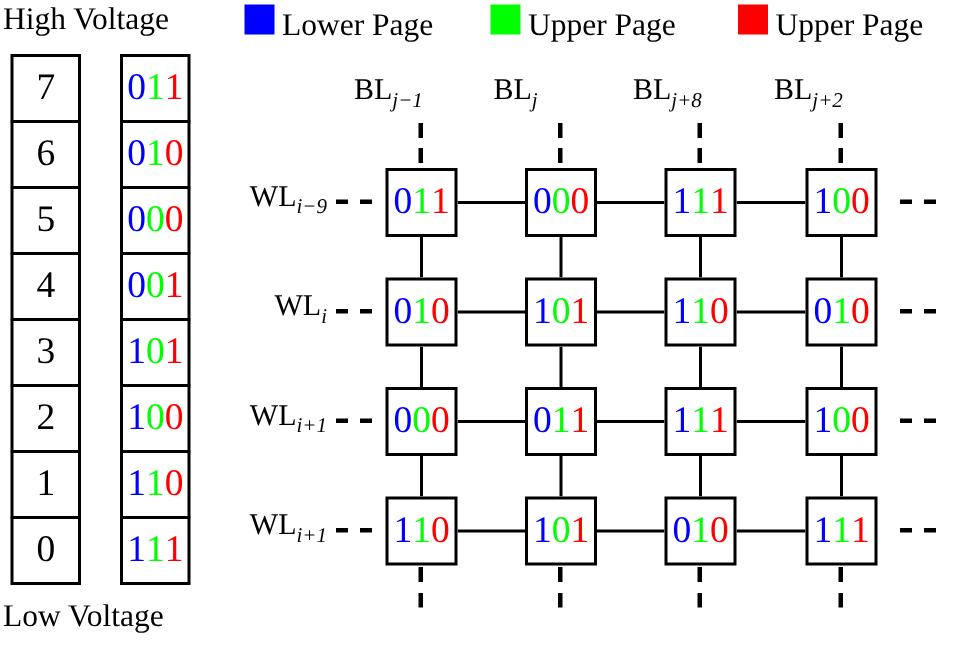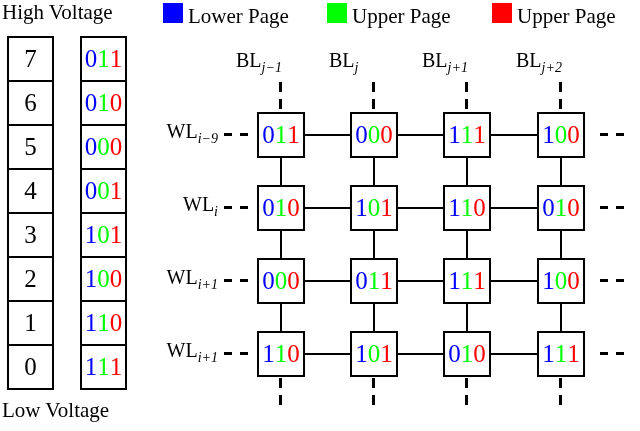--- a/index.html
+++ b/index.html
@@ -113,21 +113,21 @@
       <div class="legend-label" style="left: 517px;">Upper Page</div>
     </div>
 
   <div>
       <div class="bl-label" style="left: 236px; top: 49px; width: 90px;"><span>BL</span><sub>j−1</sub></div>
       <div class="dash-v" style="left: 279px; top: 82px; height: 27px;"></div>
       <div class="dash-v" style="left: 279px; top: 378px; height: 27px;"></div>
       <div class="bl-label" style="left: 329px; top: 49px; width: 90px;"><span>BL</span><sub>j</sub></div>
       <div class="dash-v" style="left: 372px; top: 82px; height: 27px;"></div>
       <div class="dash-v" style="left: 372px; top: 378px; height: 27px;"></div>
-      <div class="bl-label" style="left: 422px; top: 49px; width: 90px;"><span>BL</span><sub>j+1</sub></div>
+      <div class="bl-label" style="left: 422px; top: 49px; width: 90px;"><span>BL</span><sub>j+8</sub></div>
       <div class="dash-v" style="left: 465px; top: 82px; height: 27px;"></div>
       <div class="dash-v" style="left: 465px; top: 378px; height: 27px;"></div>
       <div class="bl-label" style="left: 516px; top: 49px; width: 90px;"><span>BL</span><sub>j+2</sub></div>
       <div class="dash-v" style="left: 559px; top: 82px; height: 27px;"></div>
       <div class="dash-v" style="left: 559px; top: 378px; height: 27px;"></div>
       <div class="wl-label" style="left: 130px; top: 120px; width: 88px;"><span>WL</span><sub>i−9</sub></div>
       <div class="dash-h" style="left: 224px; top: 133px; width: 24px;"></div>
       <div class="dash-h" style="left: 600px; top: 133px; width: 24px;"></div>
       <div class="wl-label" style="left: 130px; top: 193px; width: 88px;"><span>WL</span><sub>i</sub></div>
       <div class="dash-h" style="left: 224px; top: 206px; width: 24px;"></div>

